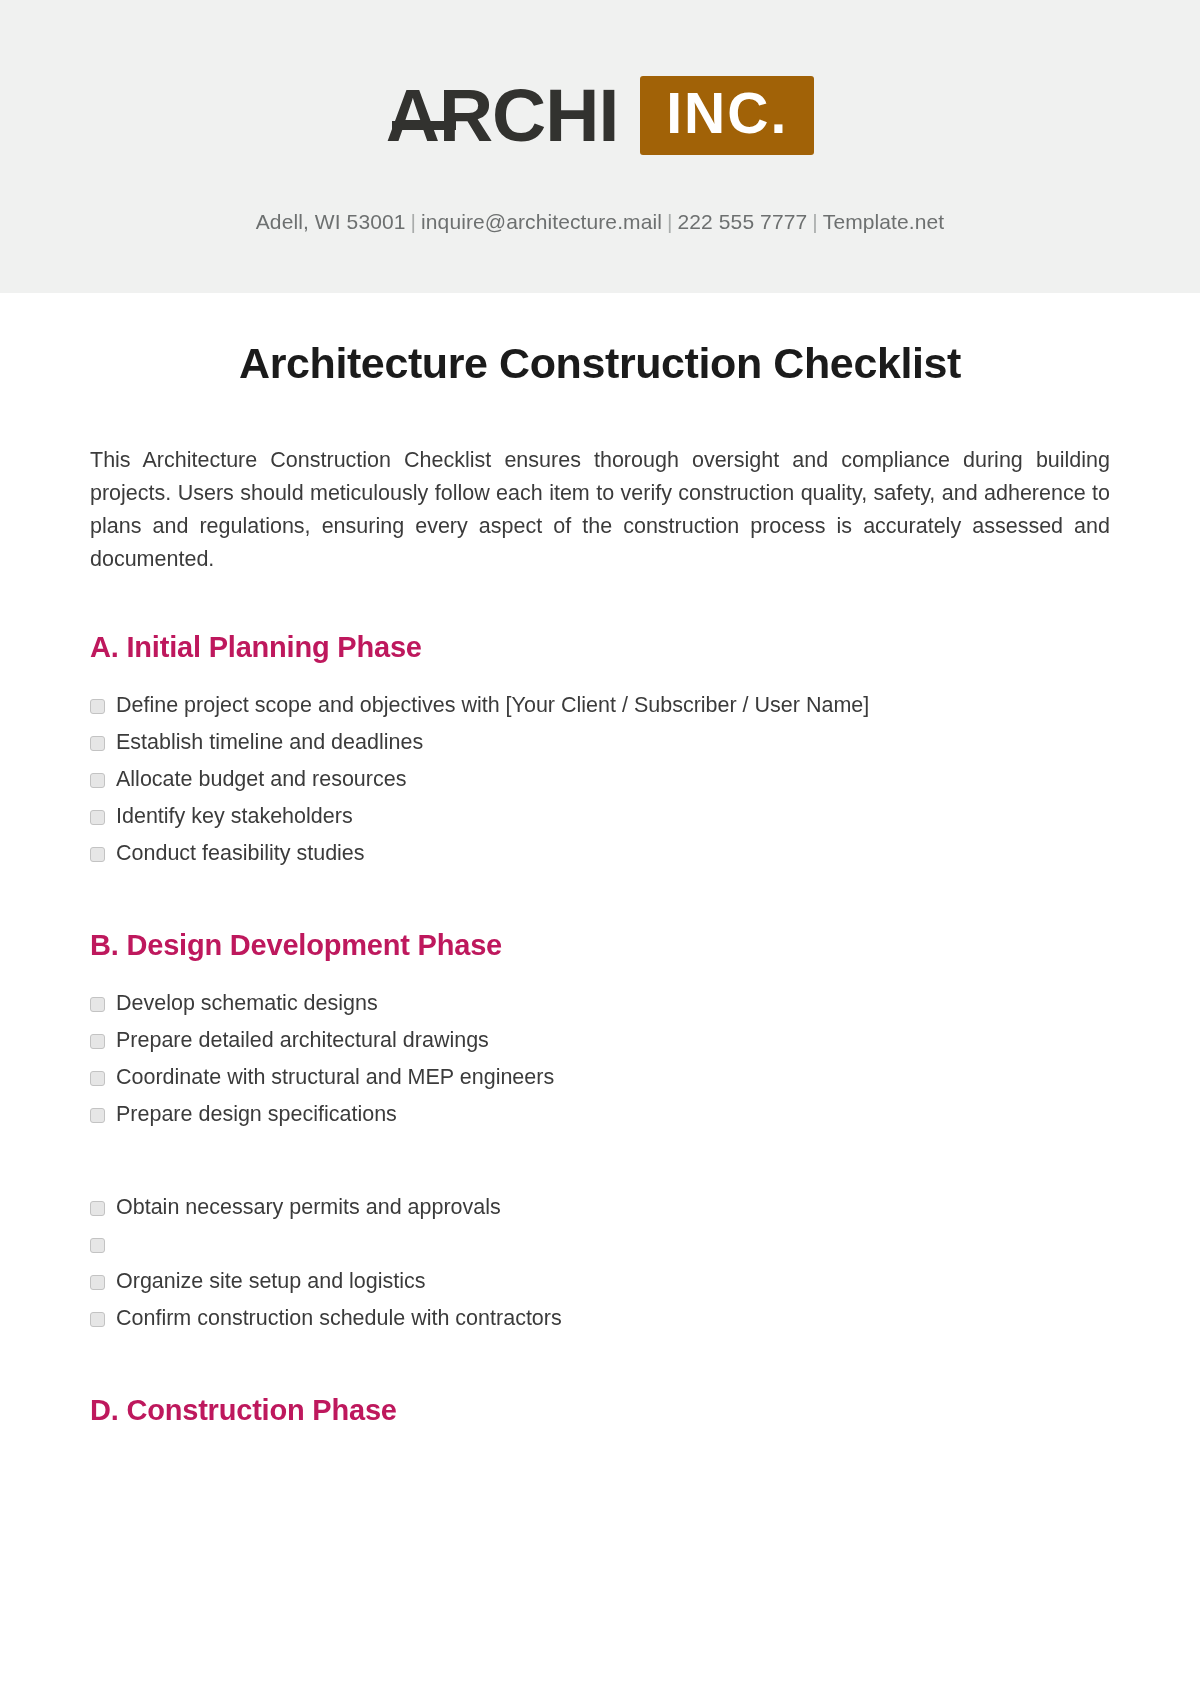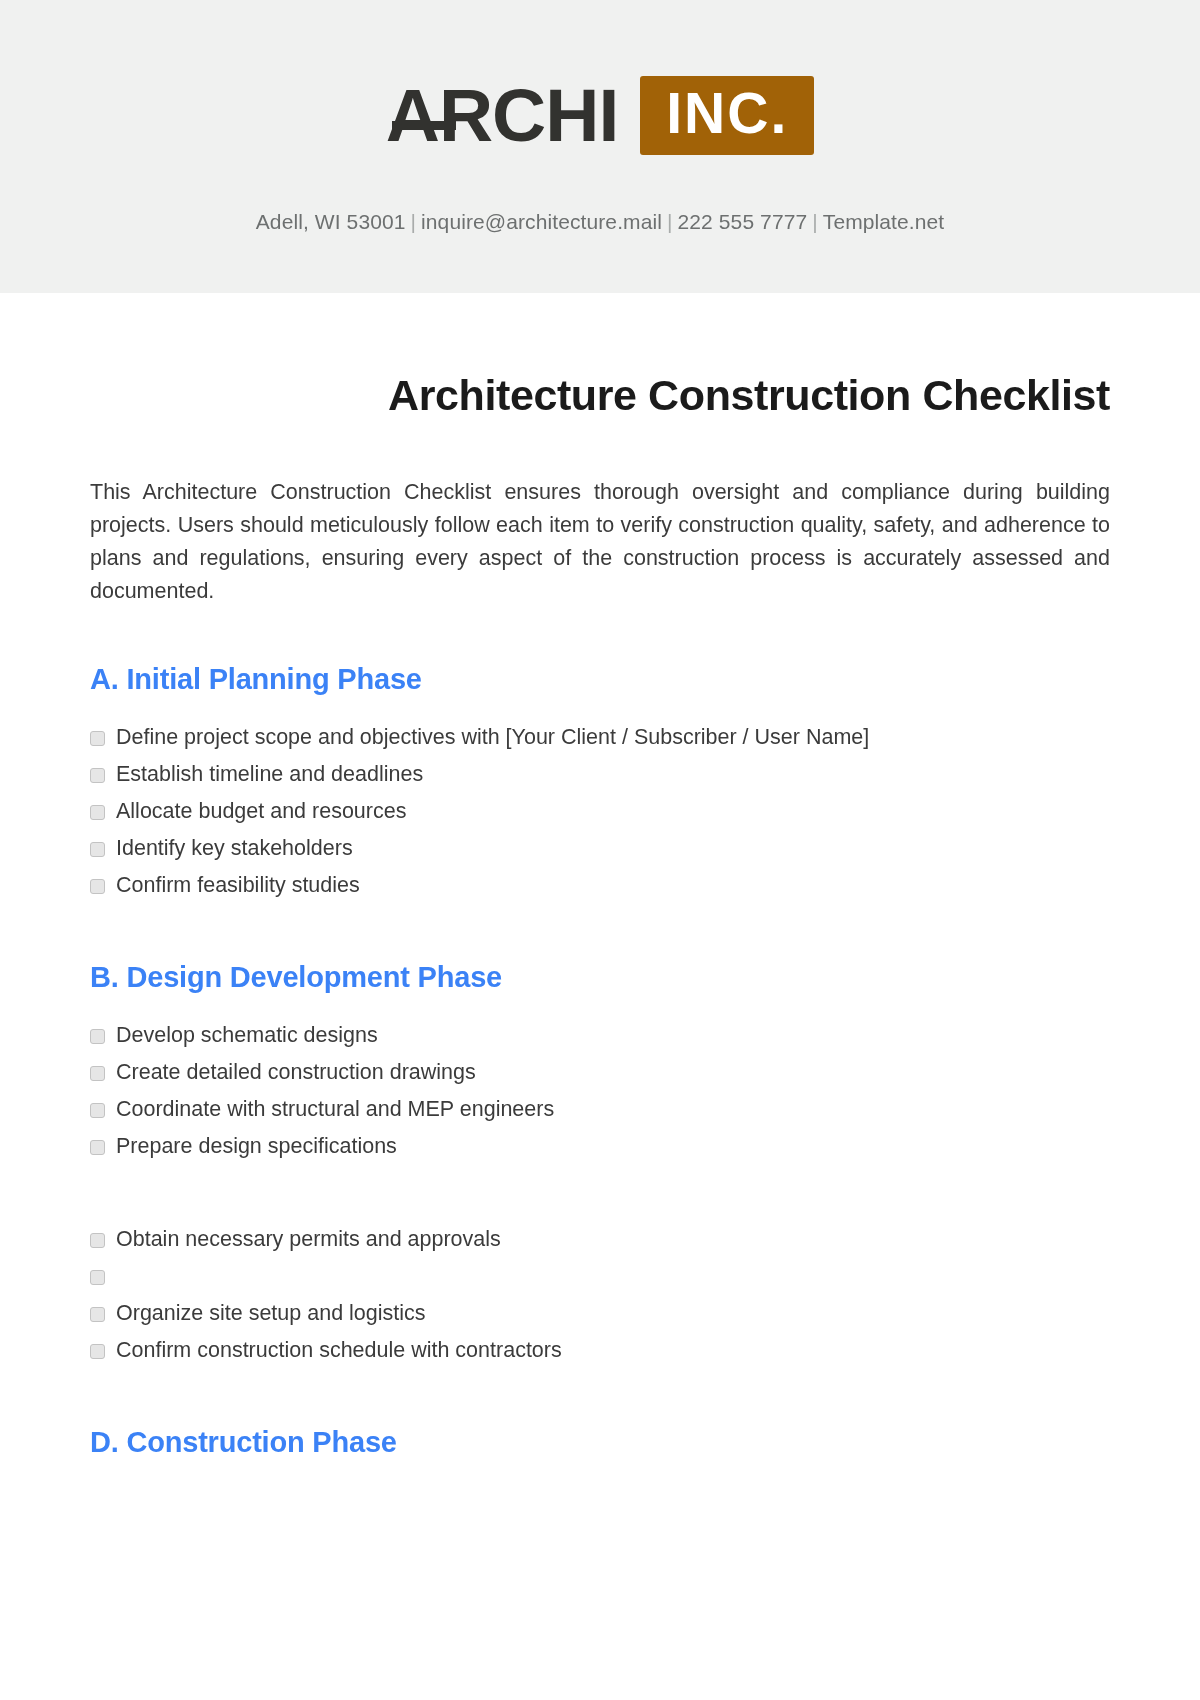--- a/index.html
+++ b/index.html
@@ -89,22 +89,22 @@
   }
 
   
   .sheet {
     box-sizing: border-box;
     padding: 0 90px;
   }
 
   .doc-title {
     margin: 0;
-    padding-top: 78px;
-    text-align: right;
+    padding-top: 46px;
+    text-align: center;
     font-size: 43px;
     font-weight: 700;
     color: #1b1b1b;
     letter-spacing: -0.4px;
     line-height: 1.15;
   }
 
   .intro {
     margin: 0;
     padding-top: 56px;
@@ -119,21 +119,21 @@
     padding-top: 54px;
   }
   .section + .section {
     padding-top: 56px;
   }
 
   .section-heading {
     margin: 0 0 22px 0;
     font-size: 29px;
     font-weight: 700;
-    color: #3b82f6;
+    color: #be185d;
     letter-spacing: -0.2px;
     line-height: 1.2;
   }
 
   .check-list {
     list-style: none;
     margin: 0;
     padding: 0;
     text-align: center;
   }
@@ -209,34 +209,34 @@
           <li class="check-item">
             <span class="checkbox"></span>
             <span class="check-label">Allocate budget and resources</span>
           </li>
           <li class="check-item">
             <span class="checkbox"></span>
             <span class="check-label">Identify key stakeholders</span>
           </li>
           <li class="check-item">
             <span class="checkbox"></span>
-            <span class="check-label">Confirm feasibility studies</span>
+            <span class="check-label">Conduct feasibility studies</span>
           </li>
         </ul>
       </section>
       <section class="section">
         <h2 class="section-heading">B. Design Development Phase</h2>
         <ul class="check-list">
           <li class="check-item">
             <span class="checkbox"></span>
             <span class="check-label">Develop schematic designs</span>
           </li>
           <li class="check-item">
             <span class="checkbox"></span>
-            <span class="check-label">Create detailed construction drawings</span>
+            <span class="check-label">Prepare detailed architectural drawings</span>
           </li>
           <li class="check-item">
             <span class="checkbox"></span>
             <span class="check-label">Coordinate with structural and MEP engineers</span>
           </li>
           <li class="check-item">
             <span class="checkbox"></span>
             <span class="check-label">Prepare design specifications</span>
           </li>
         </ul>

